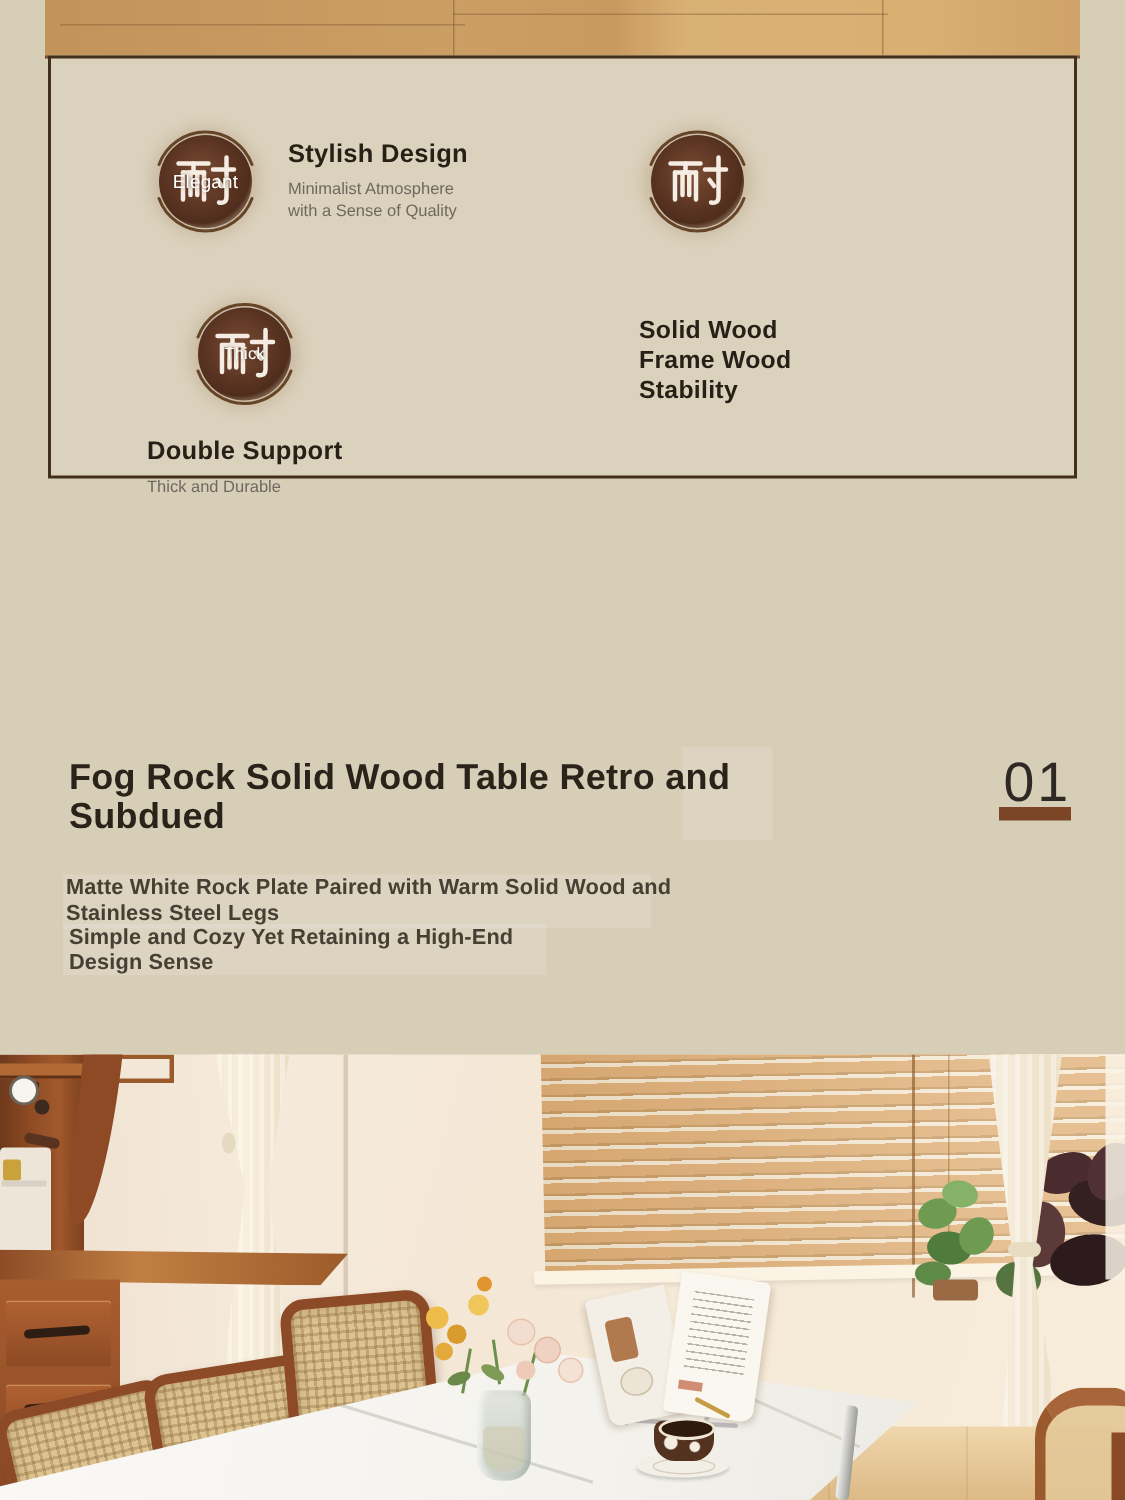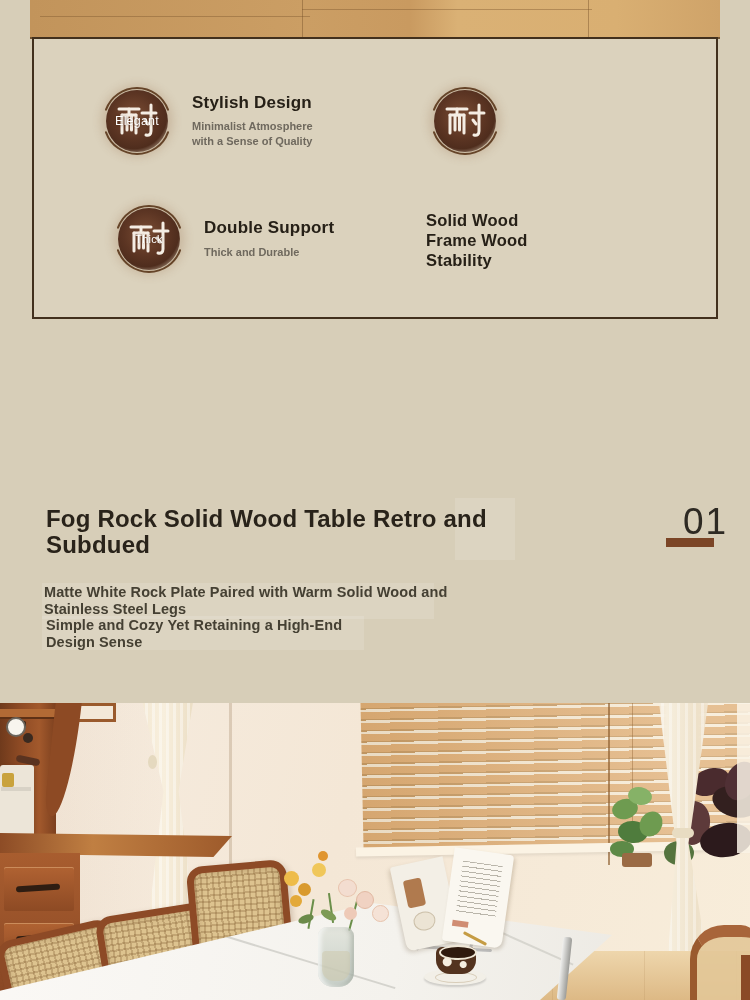--- a/index.html
+++ b/index.html
@@ -12,53 +12,53 @@
     border-bottom:2px solid rgba(58,38,18,.6);}
   .hero-strip .plank{position:absolute;top:0;width:1px;height:100%;background:rgba(120,82,42,.45);}
   .hero-strip .seam{position:absolute;height:1px;background:rgba(120,82,42,.4);}
 
   
   .features-panel{position:absolute;left:32px;top:37px;width:686px;height:282px;
     box-sizing:border-box;border:2px solid #42301d;background:#dbd2bd;}
   .feature{position:absolute;display:flex;align-items:center;gap:16px;}
   .f1{left:64px;top:40px;height:84px;}
   .f2{left:392px;top:34px;height:96px;}
-  .f3{left:76px;top:158px;height:84px;}
+  .f3{left:64px;top:158px;height:84px;flex-direction:column;}
   .f4{left:392px;top:156px;height:90px;}
   .ficon{position:relative;width:78px;height:78px;flex:0 0 auto;}
   .ficon svg.arcs{position:absolute;left:0;top:0;}
   .blob{position:absolute;left:8px;top:8px;width:62px;height:62px;border-radius:50%;
     background:radial-gradient(circle at 45% 42%,#7b4d34 0%,#5c3523 45%,#4f2d1d 66%,rgba(97,62,42,.5) 80%,rgba(219,210,189,0) 95%);
     box-shadow:0 0 10px 5px rgba(140,95,60,.22);}
   .glyph{position:absolute;left:17px;top:17px;}
   .overlay-word{position:absolute;left:0;top:0;width:78px;height:78px;display:flex;
     align-items:center;justify-content:center;color:#fff;font-weight:normal;
     font-size:12.5px;text-shadow:0 0 3px rgba(60,30,10,.6);letter-spacing:.2px;}
   .ftext{display:flex;flex-direction:column;}
   .ftitle{font-weight:bold;color:#262017;font-size:17px;line-height:1.15;white-space:pre-line;letter-spacing:.2px;}
   .f2 .ftitle,.f4 .ftitle{font-size:16.5px;line-height:1.22;}
-  .fsub{margin-top:7px;font-size:11px;color:#6f695e;line-height:1.35;white-space:pre-line;font-weight:bold;}
+  .fsub{margin-top:7px;font-size:11px;color:#6f695e;line-height:1.35;white-space:pre-line;}
   .fsub.strong{margin-top:2px;font-size:15.5px;font-weight:bold;color:#2b241b;line-height:1.22;}
 
   
   .banner{position:absolute;left:0;top:410px;width:750px;height:31px;background:#5d3a24;
     display:flex;align-items:center;}
   .ff-icon{position:absolute;left:33px;top:8px;display:flex;}
   .ff-icon i{display:block;width:12px;height:15px;background:#f7f1e4;
     clip-path:polygon(0 0,100% 50%,0 100%);margin-right:0px;}
   .banner-caption{position:absolute;right:21px;top:7px;font-family:"DejaVu Serif","Liberation Serif",serif;
     font-style:italic;font-size:13.5px;color:#eae2d3;letter-spacing:1.2px;}
 
   
   .ghost{position:absolute;background:rgba(255,255,255,.13);}
   .intro-title{position:absolute;left:46px;top:506px;margin:0;font-size:24px;font-weight:bold;
     color:#29231a;line-height:1.1;white-space:pre-line;letter-spacing:.2px;}
   .index-bar{position:absolute;left:666px;top:538px;width:48px;height:9px;background:#7b4526;}
   .index-num{position:absolute;left:669px;top:503px;font-size:37px;color:#2e2a23;
-    letter-spacing:2px;line-height:1;font-weight:normal;margin-left:14px;}
+    letter-spacing:2px;line-height:1;font-weight:normal;}
   .sub{position:absolute;margin:0;font-size:14.5px;font-weight:bold;color:#454033;
     line-height:1.2;white-space:pre-line;letter-spacing:.1px;}
   .sub1{left:44px;top:584px;}
   .sub2{left:46px;top:617px;}
 
   
   .photo{position:absolute;left:0;top:703px;width:750px;height:297px;overflow:hidden;
     background:linear-gradient(105deg,#f6ece0 0%,#f4e7d6 45%,#f8edda 100%);}
   .photo *{position:absolute;}
   .corner-shade{left:0;top:0;width:232px;height:262px;

